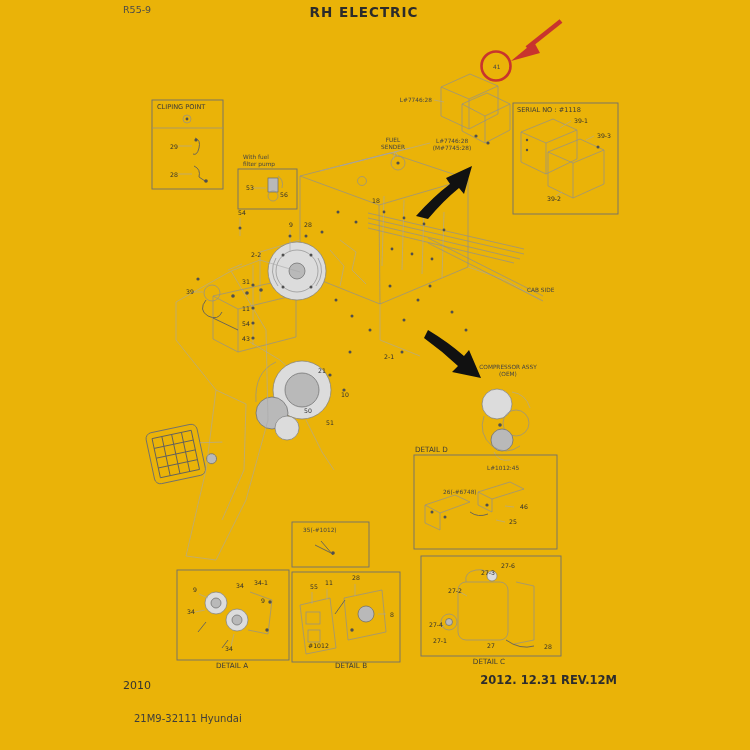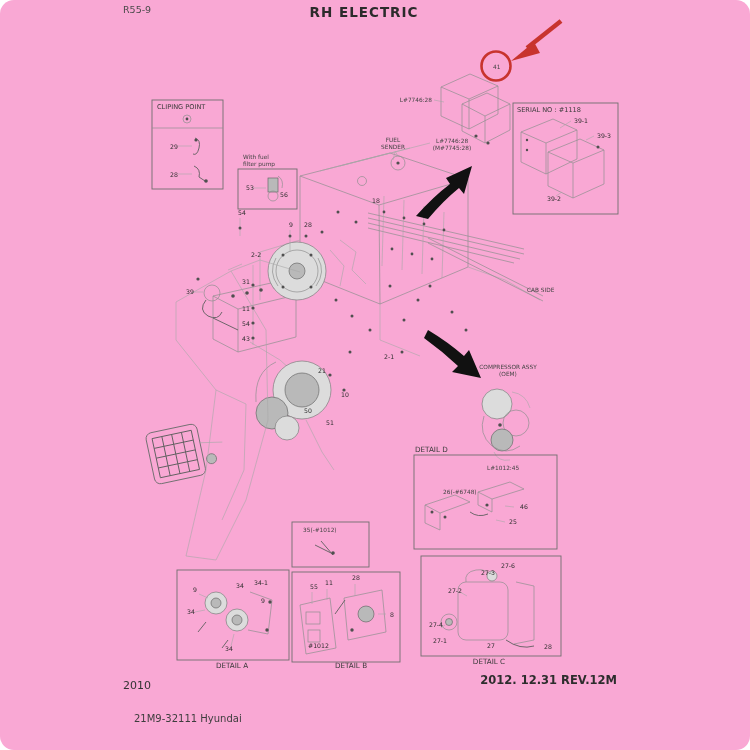--- a/index.html
+++ b/index.html
@@ -1,16 +1,16 @@
 <!DOCTYPE html>
 <html><head>
 <meta charset="utf-8">
 <style>
   html,body{margin:0;padding:0;background:#ffffff;}
-  #stage{position:relative;width:750px;height:750px;background:#f9a8d4;overflow:hidden;border-radius:14px;}
+  #stage{position:relative;width:750px;height:750px;background:#eab308;overflow:hidden;}
   svg{position:absolute;left:0;top:0;}
   svg text{font-family:"DejaVu Sans",sans-serif;fill:#3c3c3c;}
   .title{font-size:13.5px;font-weight:bold;fill:#2b2b2b;letter-spacing:1px;}
   .model{font-size:9.5px;fill:#4a4a4a;}
   .boxtitle{font-size:6.6px;fill:#3a3a3a;}
   .dettitle{font-size:7.2px;fill:#3a3a3a;}
   .tiny{font-size:5.8px;fill:#444;}
   .plbl{font-size:6.2px;fill:#2f2f2f;}
   .foot{font-size:11px;fill:#333;}
   .footb{font-size:11.5px;fill:#2d2d2d;font-weight:bold;}

